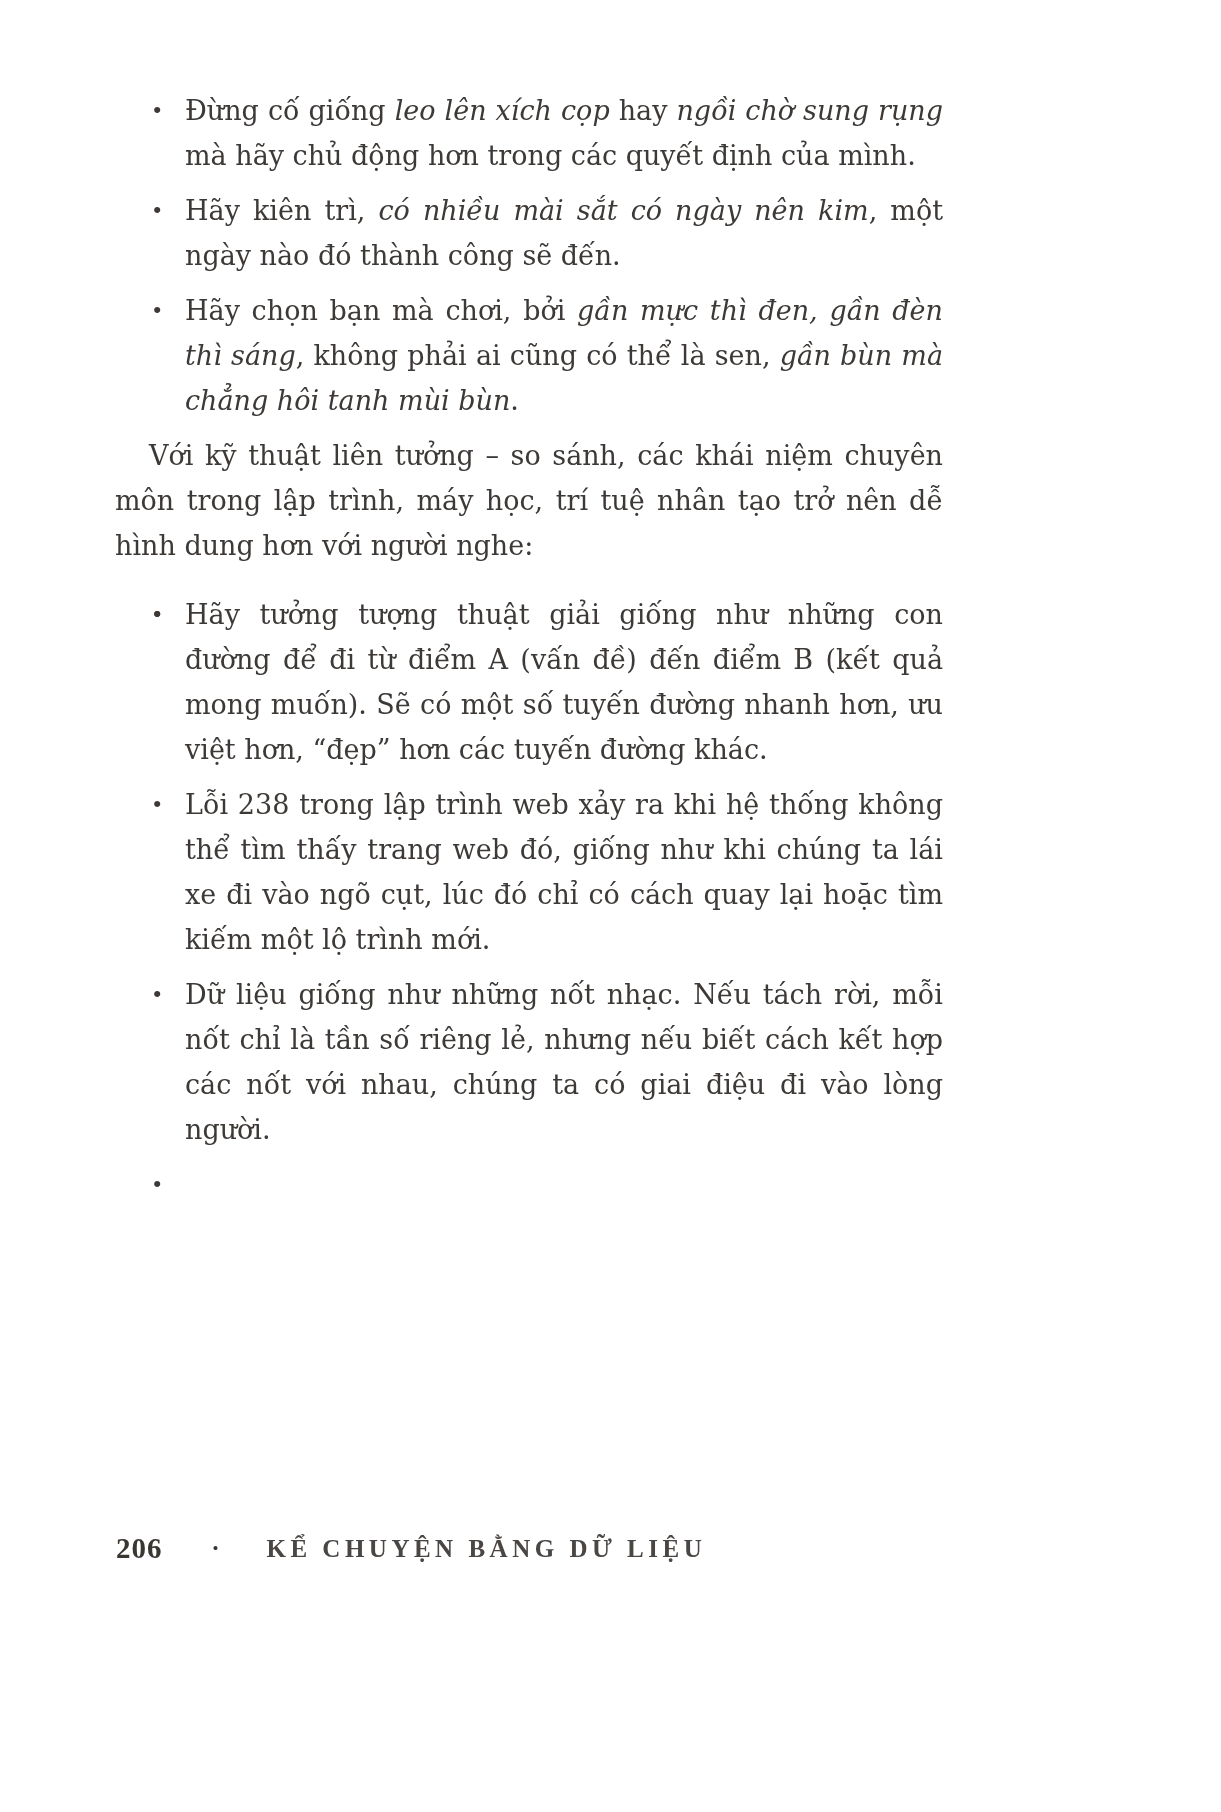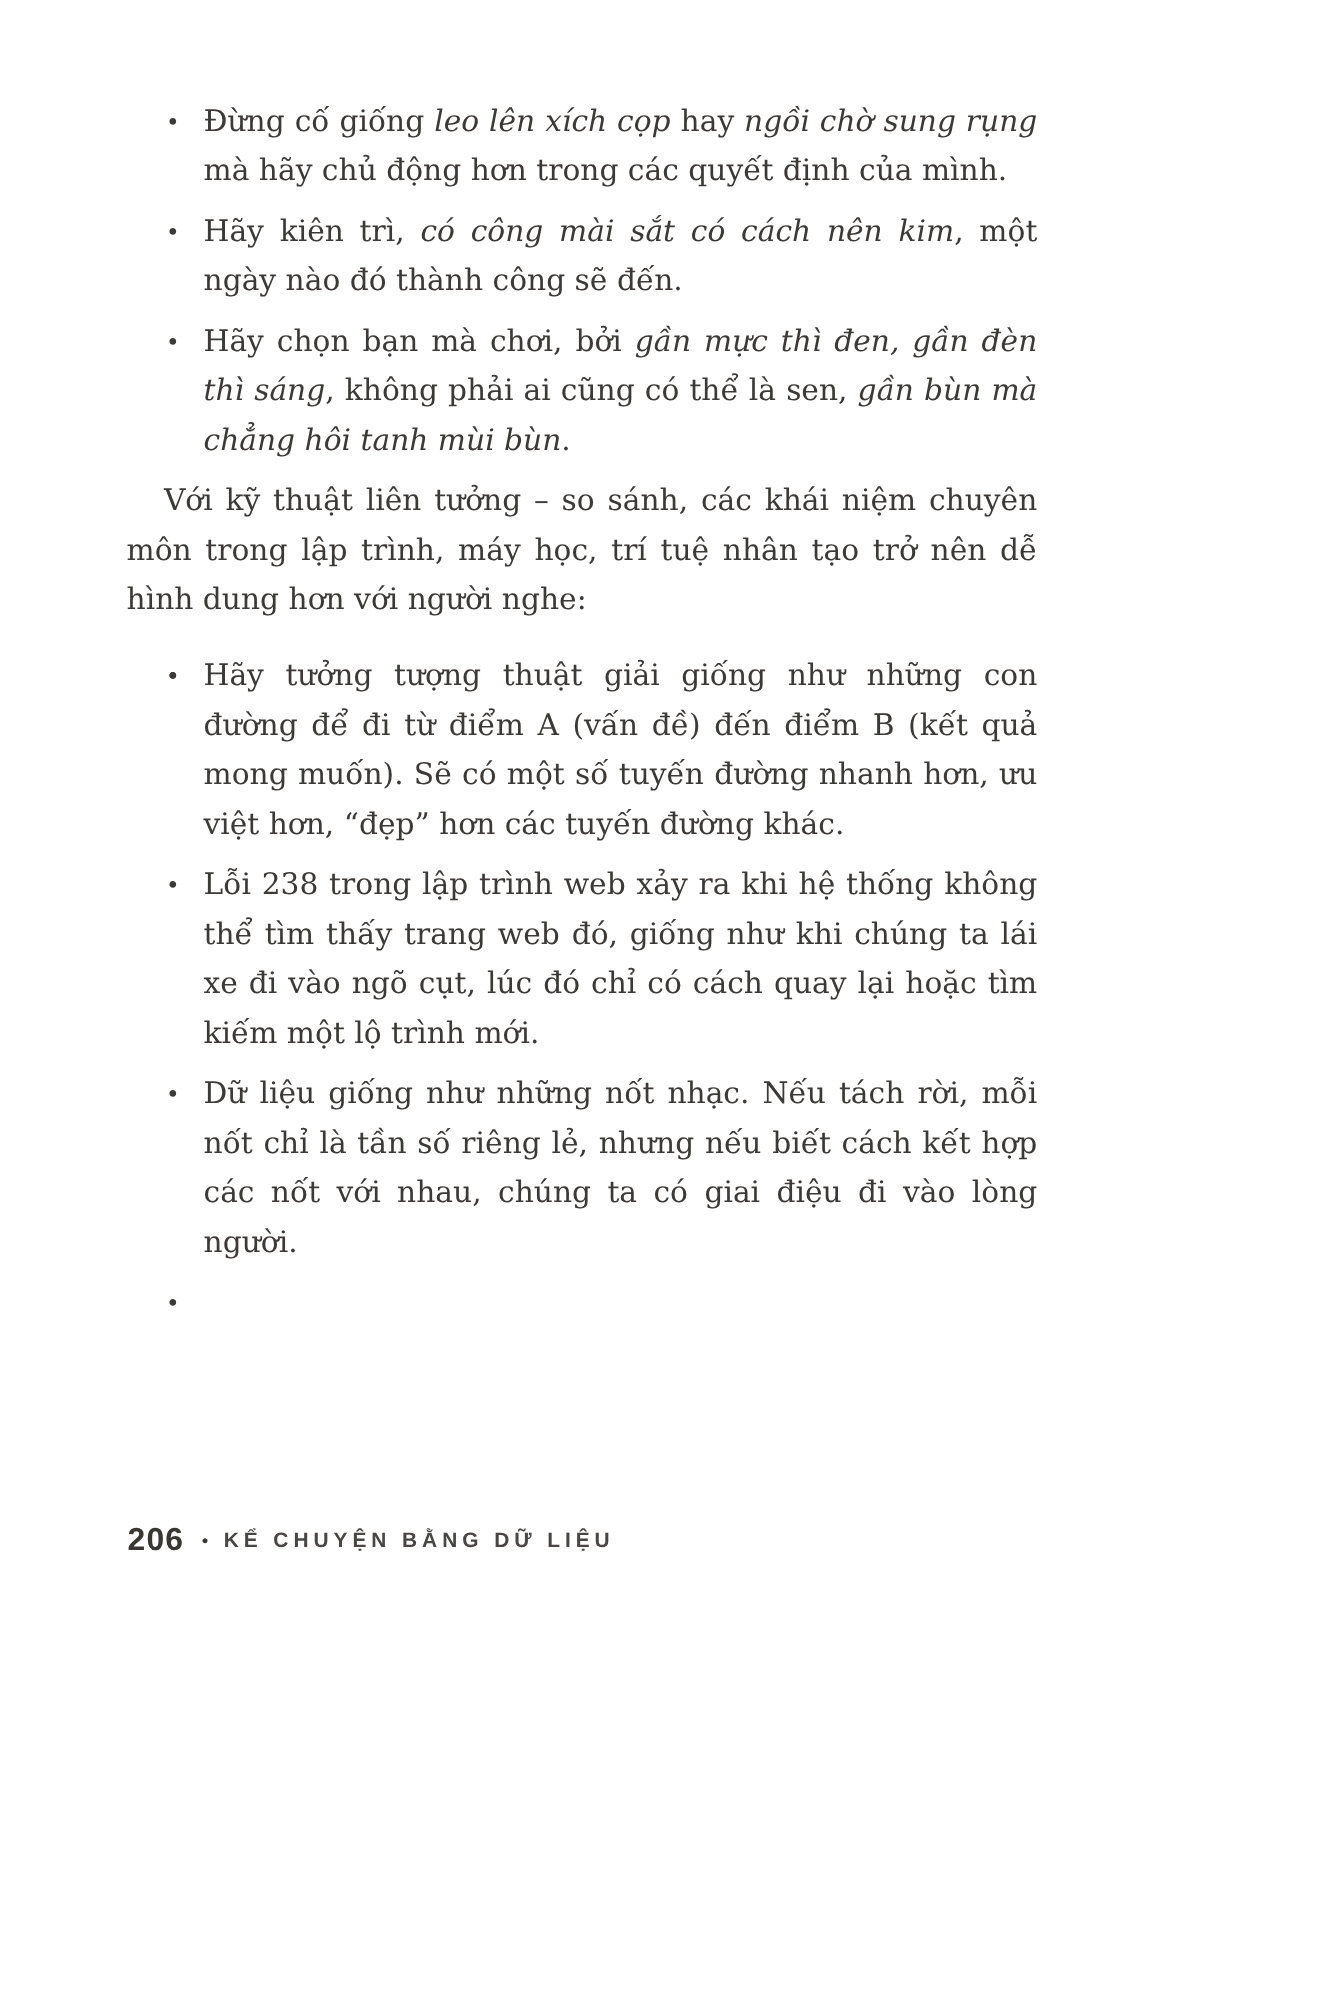--- a/index.html
+++ b/index.html
@@ -36,51 +36,52 @@
   }
   .paragraph {
     text-indent: 34px;
     margin: 0 0 16px 0;
   }
   .paragraph + .bullet-item { margin-top: 24px; }
   em { font-style: italic; }
   .page-footer {
     position: absolute;
     left: 116px;
-    top: 1384px;
+    top: 1532px;
     display: flex;
     align-items: center;
-    font-family: Liberation Sans, sans-serif;
+    font-family: Liberation Serif, serif;
+    gap: 34px;
   }
   .page-number {
     font-weight: 700;
     font-size: 29px;
     color: #3a3733;
     letter-spacing: 1px;
   }
   .footer-separator {
     font-size: 17px;
     color: #3a3733;
     margin: 0 14px 0 16px;
   }
   .book-title {
     font-weight: 700;
-    font-size: 19px;
+    font-size: 25px;
     letter-spacing: 4.5px;
     color: #4a4643;
   }
 </style>
 </head>
 <body>
 
 <div class="page">
 
   <div class="content">
       <div class="bullet-item"><span class="bullet-marker">•</span><span>Đừng cố giống </span><em>leo lên xích cọp</em><span> hay </span><em>ngồi chờ sung rụng</em><span> mà hãy chủ động hơn trong các quyết định của mình.</span></div>
-      <div class="bullet-item"><span class="bullet-marker">•</span><span>Hãy kiên trì, </span><em>có công mài sắt có cách nên kim</em><span>, một ngày nào đó thành công sẽ đến.</span></div>
+      <div class="bullet-item"><span class="bullet-marker">•</span><span>Hãy kiên trì, </span><em>có nhiều mài sắt có ngày nên kim</em><span>, một ngày nào đó thành công sẽ đến.</span></div>
       <div class="bullet-item"><span class="bullet-marker">•</span><span>Hãy chọn bạn mà chơi, bởi </span><em>gần mực thì đen, gần đèn thì sáng</em><span>, không phải ai cũng có thể là sen, </span><em>gần bùn mà chẳng hôi tanh mùi bùn</em><span>.</span></div>
       <div class="paragraph"><span>Với kỹ thuật liên tưởng – so sánh, các khái niệm chuyên môn trong lập trình, máy học, trí tuệ nhân tạo trở nên dễ hình dung hơn với người nghe:</span></div>
       <div class="bullet-item"><span class="bullet-marker">•</span></div>
       <div class="bullet-item"><span class="bullet-marker">•</span><span>Hãy tưởng tượng thuật giải giống như những con đường để đi từ điểm A (vấn đề) đến điểm B (kết quả mong muốn). Sẽ có một số tuyến đường nhanh hơn, ưu việt hơn, “đẹp” hơn các tuyến đường khác.</span></div>
       <div class="bullet-item"><span class="bullet-marker">•</span><span>Lỗi 238 trong lập trình web xảy ra khi hệ thống không thể tìm thấy trang web đó, giống như khi chúng ta lái xe đi vào ngõ cụt, lúc đó chỉ có cách quay lại hoặc tìm kiếm một lộ trình mới.</span></div>
       <div class="bullet-item"><span class="bullet-marker">•</span><span>Dữ liệu giống như những nốt nhạc. Nếu tách rời, mỗi nốt chỉ là tần số riêng lẻ, nhưng nếu biết cách kết hợp các nốt với nhau, chúng ta có giai điệu đi vào lòng người.</span></div>
       <div class="bullet-item"><span class="bullet-marker">•</span></div>
     </div>
 
   <footer class="page-footer">

